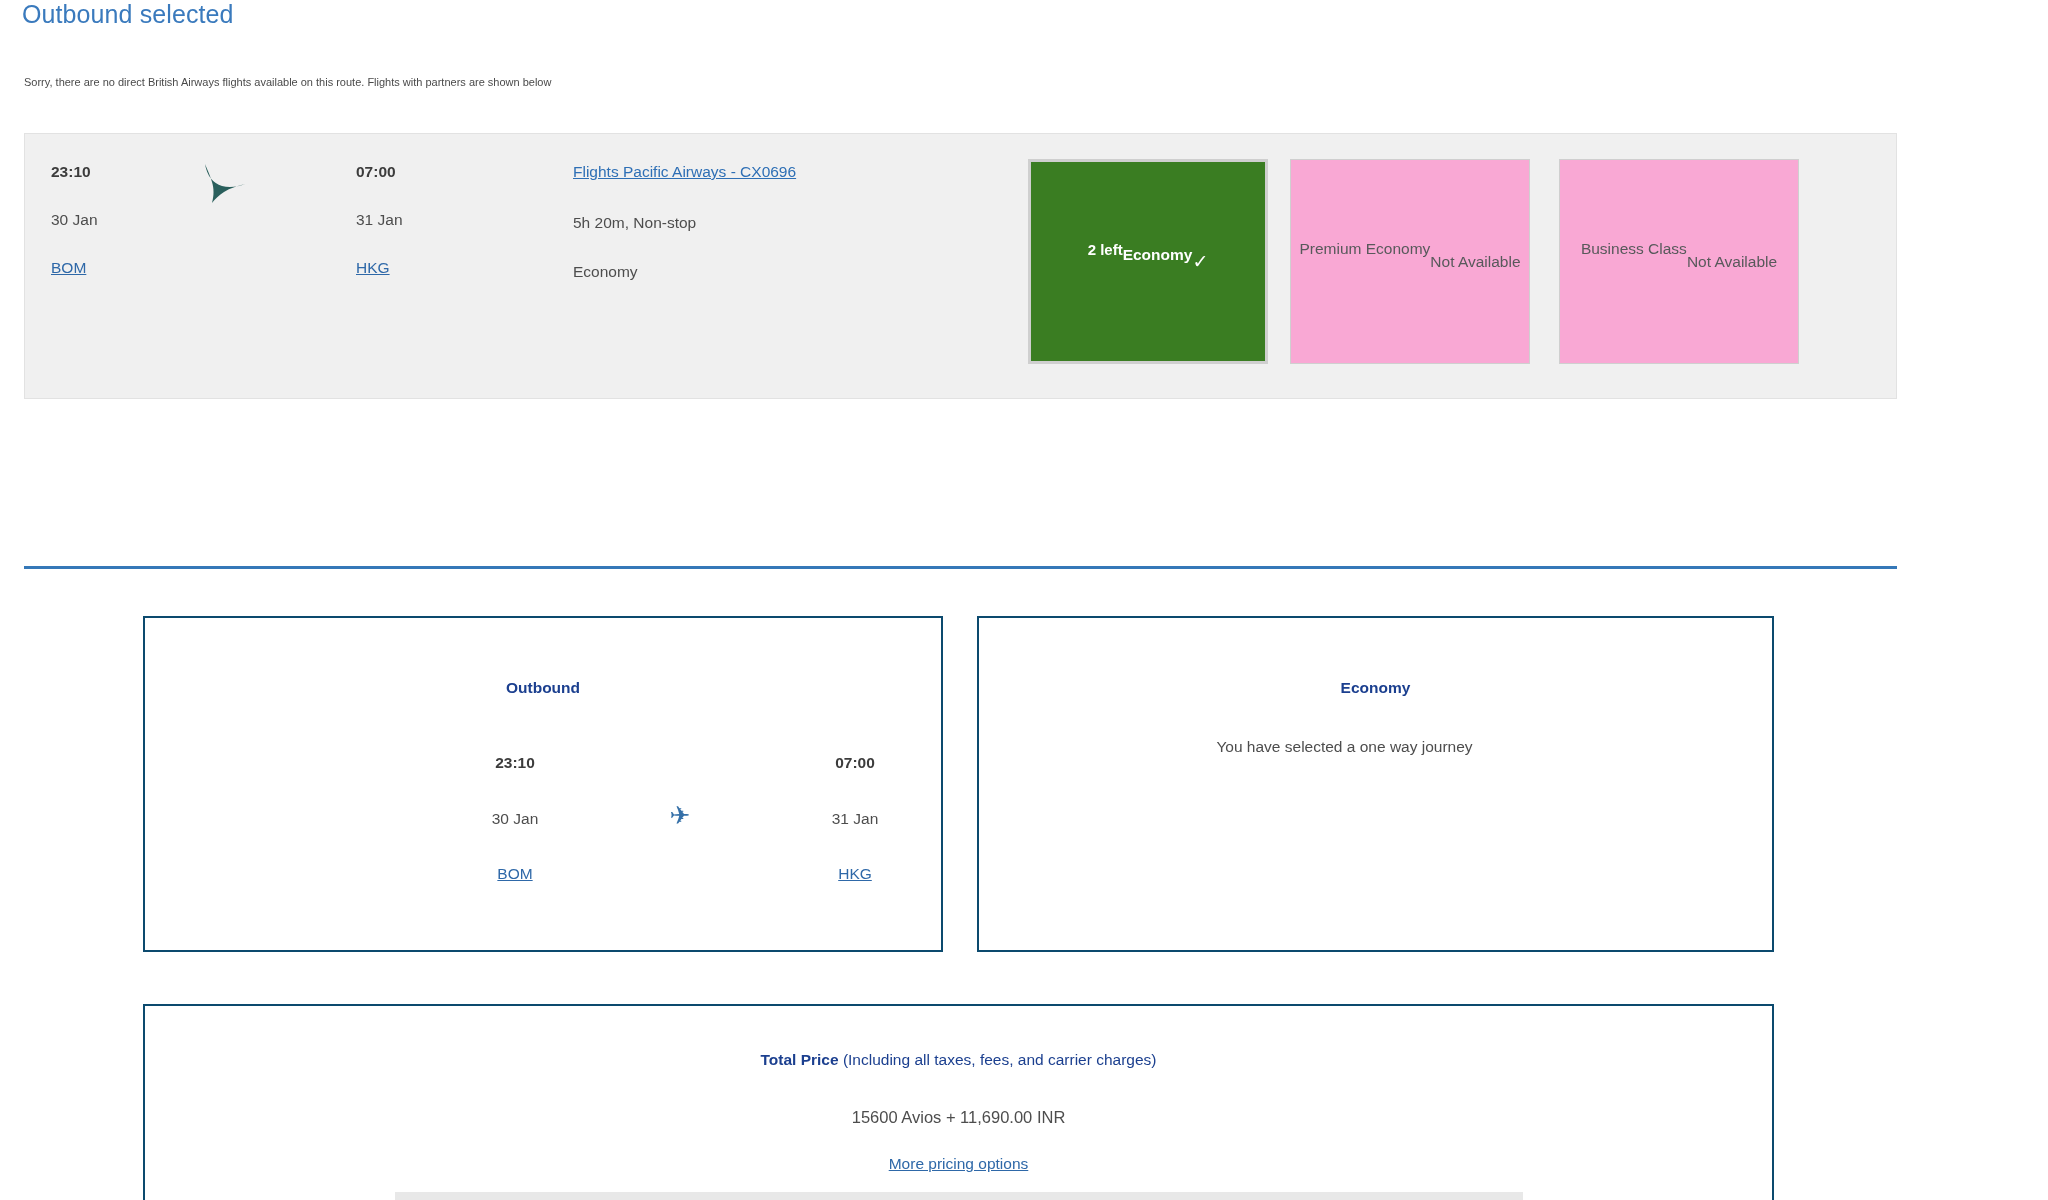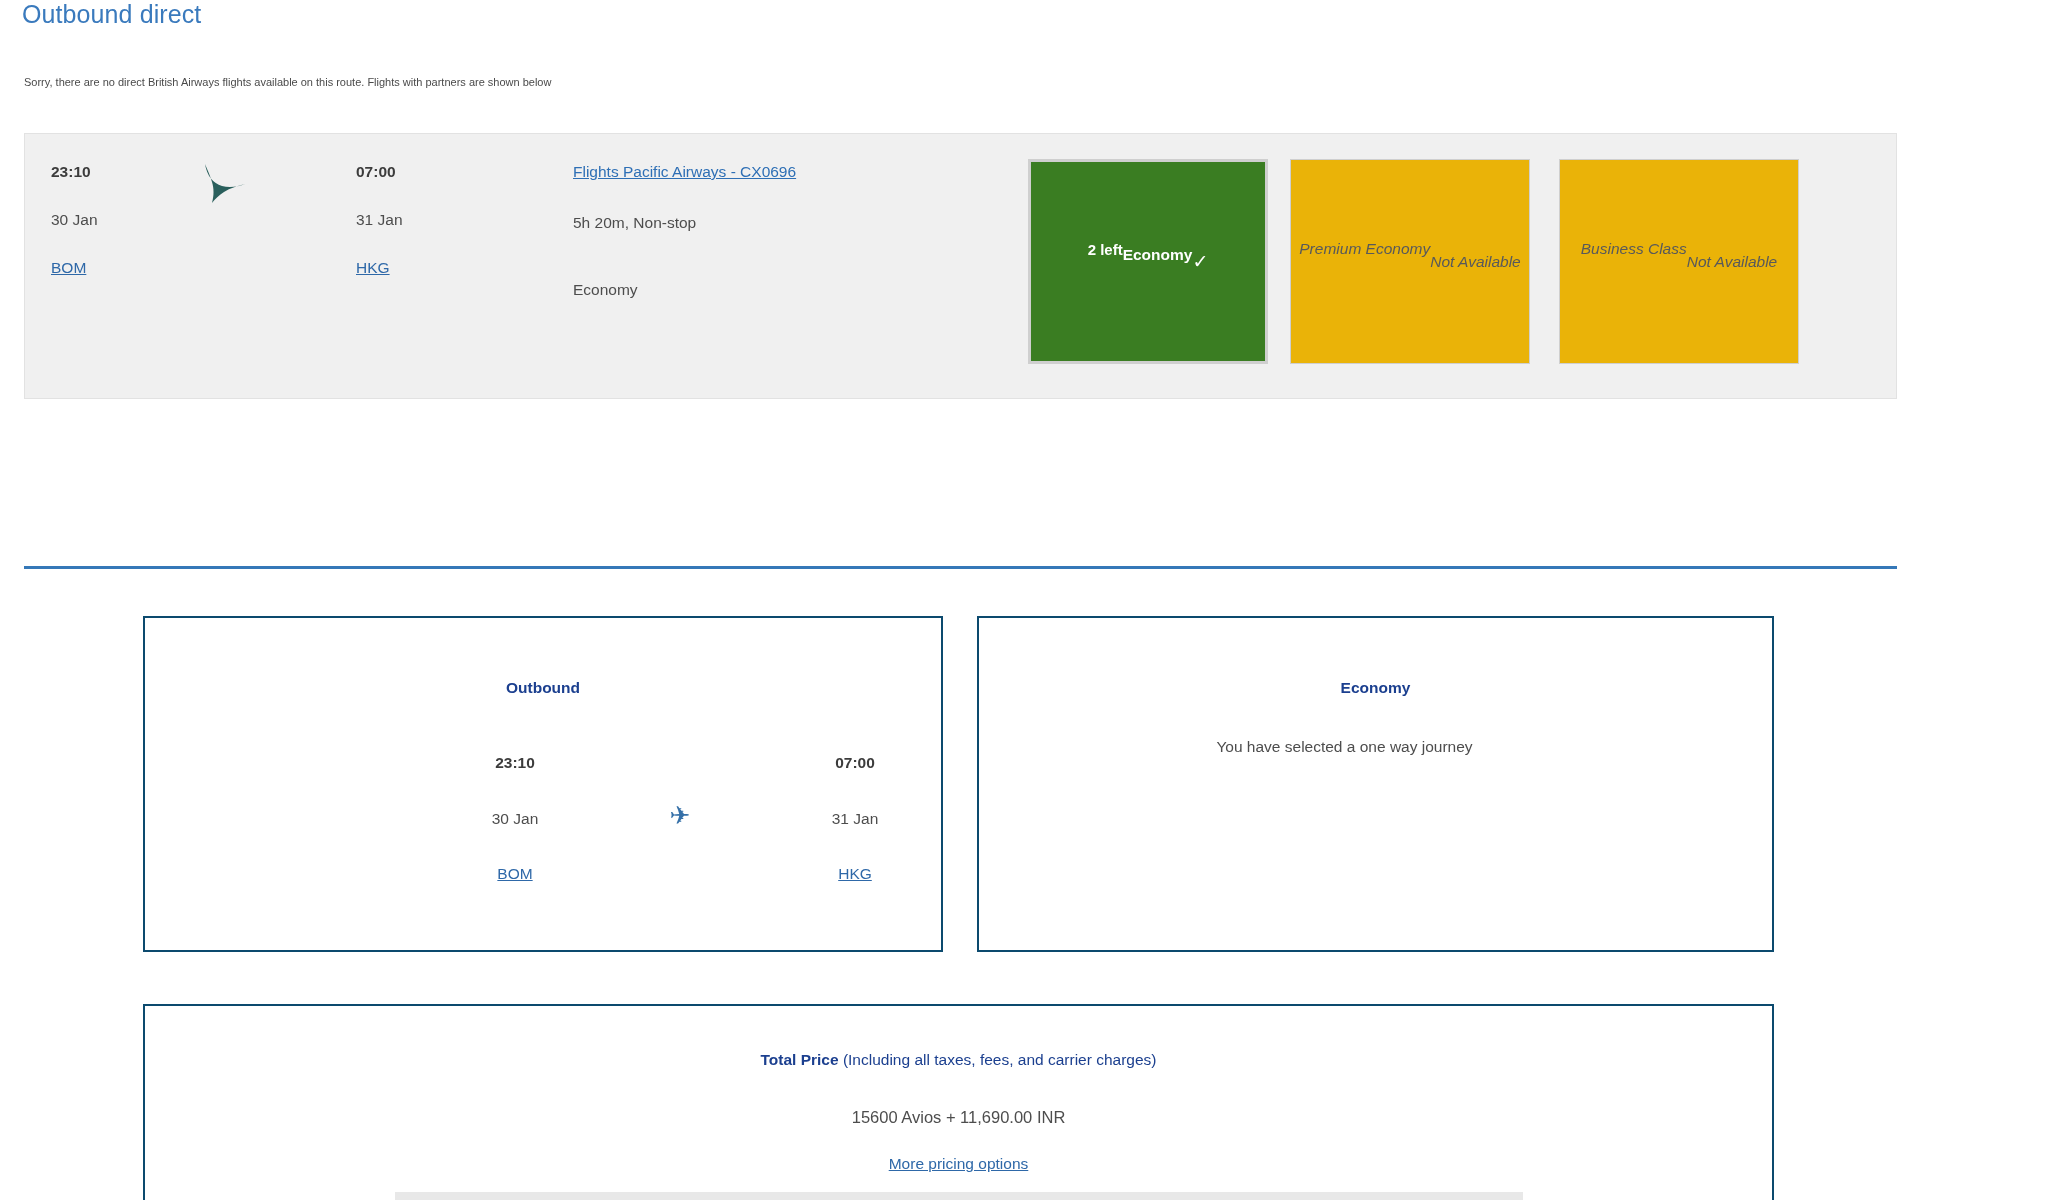--- a/index.html
+++ b/index.html
@@ -48,41 +48,40 @@
     text-decoration: underline; cursor: pointer;
     line-height: 19px;
   }
   .flight-link {
     display: block; font-size: 15.5px; color: #2e6fb5;
     text-decoration: underline; cursor: pointer;
     line-height: 19px; margin-bottom: 32px;
   }
   .flight-meta {
     font-size: 15.5px; color: #4d4d4d;
-    line-height: 19px; margin-bottom: 48px;
+    line-height: 19px; margin-bottom: 30px;
   }
   .flight-cabin { font-size: 15.5px; color: #4d4d4d; line-height: 19px; }
 
   .brushwing { display: block; }
 
   
   .cabins {
     position: absolute; left: 1003px; top: 25px;
     width: 845px; height: 215px;
   }
   .cabin-box {
     position: absolute; top: 0; width: 240px; height: 205px;
     display: flex; flex-direction: row;
     align-items: center; justify-content: center;
     cursor: pointer;
   }
   .cabin-box.unavailable {
-    background: #eab308;
+    background: #f9a8d4;
     border: 1px solid #cfcfcf;
-    font-style: italic;
   }
   .cabin-box.selected {
     background: #3a7d22;
     border: 3px solid #cfcfcf;
   }
   .cabin-1 { left: 0px; }
   .cabin-2 { left: 262px; }
   .cabin-3 { left: 531px; }
 
   .seats-left {
@@ -177,21 +176,21 @@
   .bottom-bar {
     position: absolute; left: 395px; top: 1192px;
     width: 1128px; height: 8px; background: #e8e8e8;
   }
 </style>
 </head>
 <body>
 
 <div class="page">
 
-  <div class="page-title">Outbound direct</div>
+  <div class="page-title">Outbound selected</div>
   <div class="intro-text">Sorry, there are no direct British Airways flights available on this route. Flights with partners are shown below</div>
 
   <div class="flight-row">
 
     <div class="col-depart">
       <div class="time">23:10</div>
       <div class="date">30 Jan</div>
       <a class="airport-link">BOM</a>
     </div>
 

